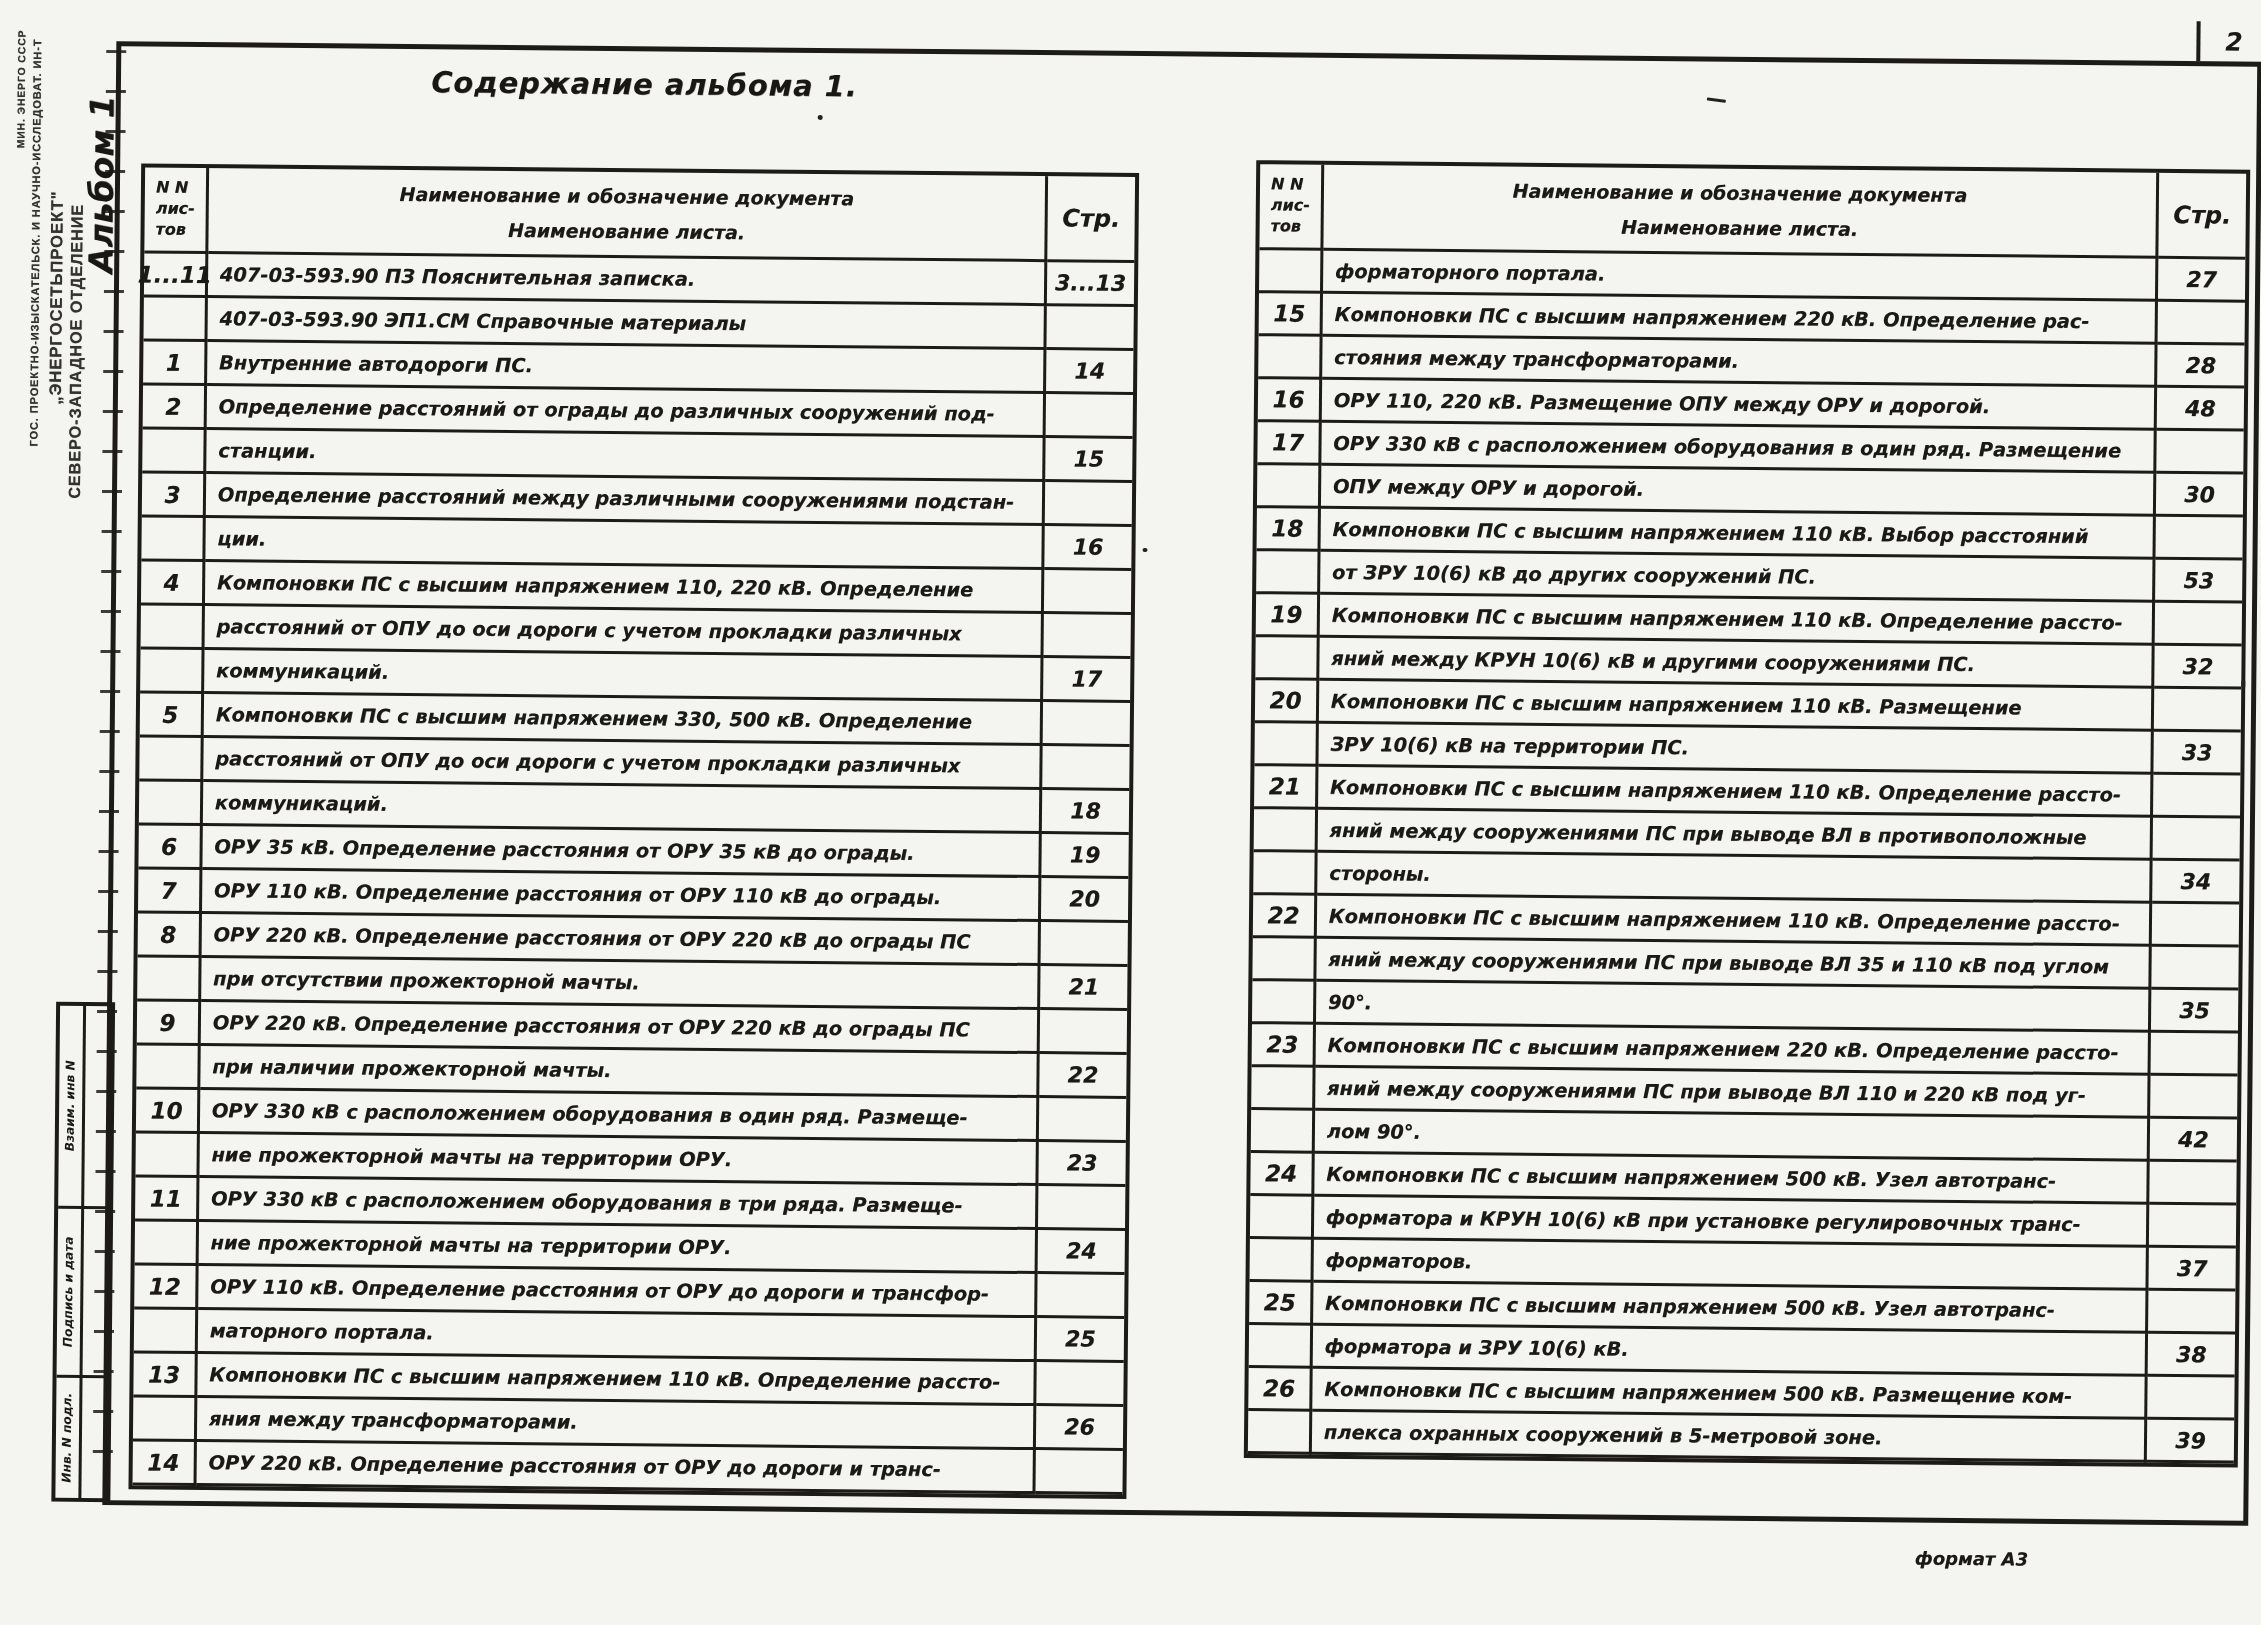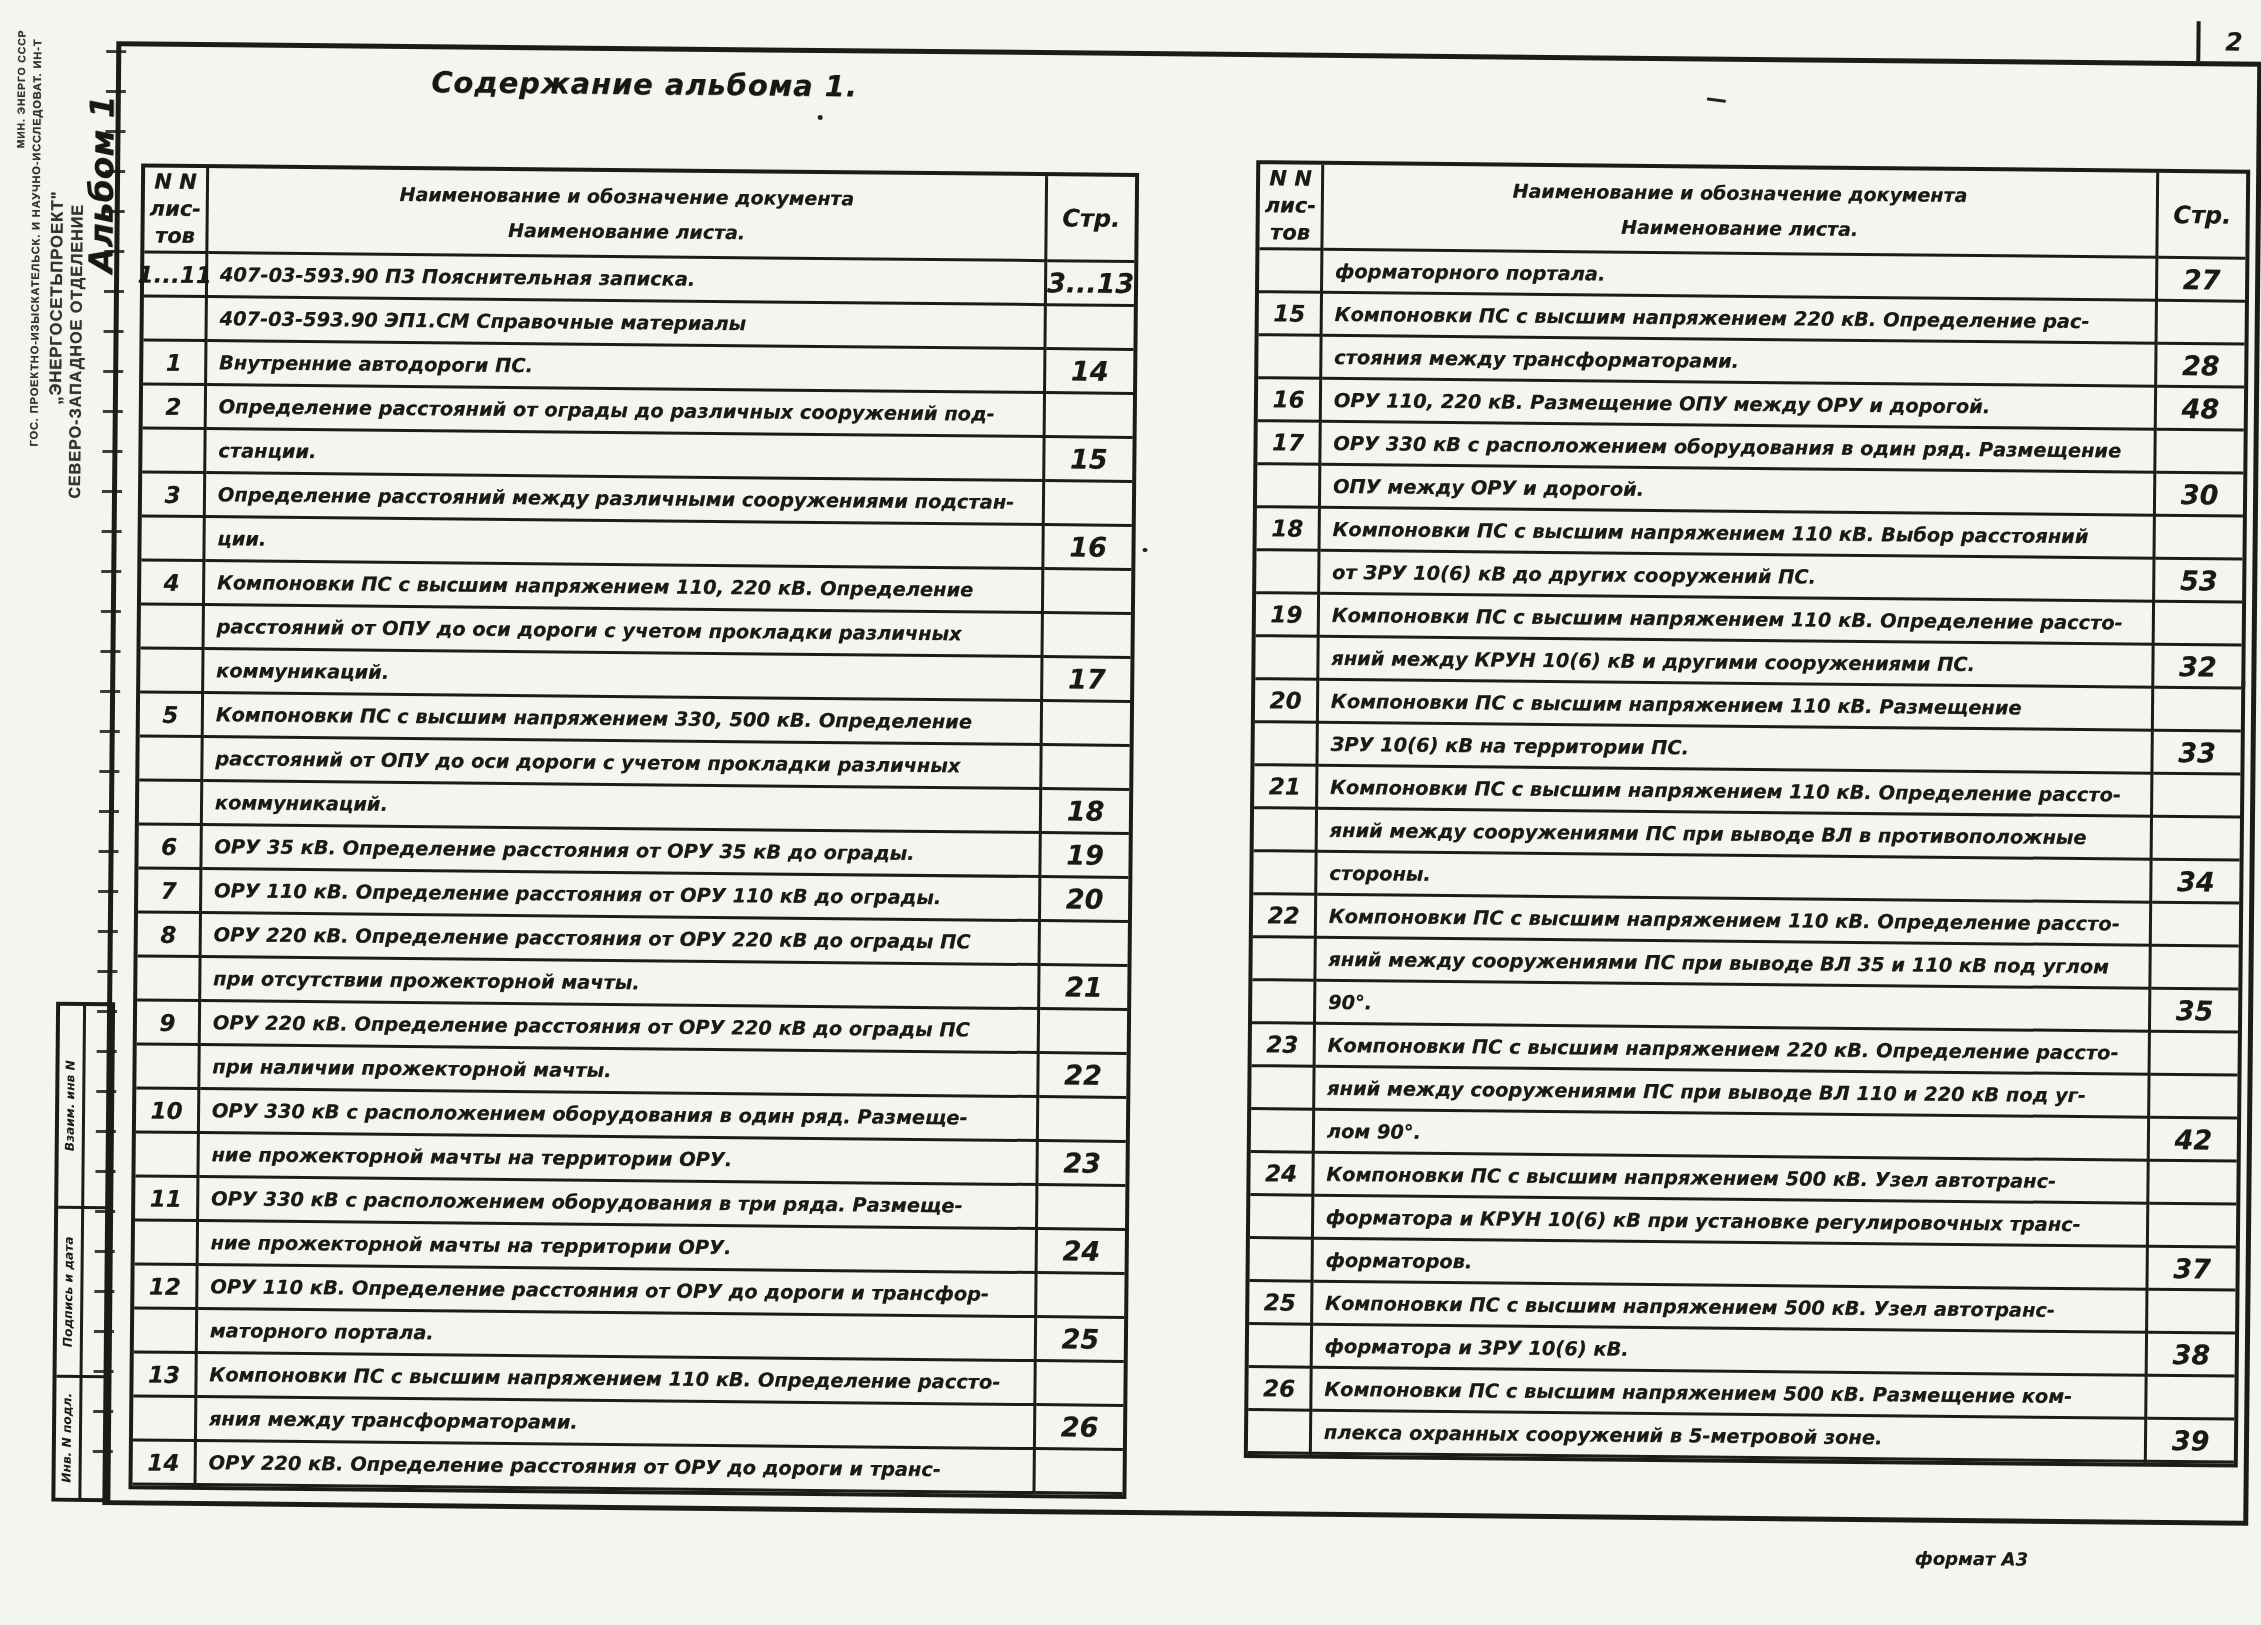--- a/index.html
+++ b/index.html
@@ -31,22 +31,22 @@
   .toc-table.left  .toc-row{height:44px;}
   .toc-table.right .toc-row{height:43px;}
   .toc-row.head{height:86px !important;}
   .toc-row > div{border-right:3.6px solid #1d1b18;border-bottom:3.6px solid #1d1b18;
     display:flex;align-items:center;overflow:visible;
     color:#1b1916;font-style:italic;
     text-shadow:0.3px 0.3px 0.3px rgba(27,25,22,.5);}
   .toc-row > div:last-child{border-right:none;}
   .cell-num{justify-content:center;font-size:23px;font-weight:700;}
   .cell-text{padding-left:11.8px;font-size:19.4px;font-weight:600;white-space:nowrap;}
-  .cell-page{justify-content:center;font-size:27px;font-weight:600;}
-  .head .cell-num{white-space:pre-line;text-align:center;font-size:21px;
+  .cell-page{justify-content:center;font-size:22px;font-weight:600;}
+  .head .cell-num{white-space:pre-line;text-align:left;font-size:16px;
     line-height:1.3;font-weight:600;}
   .head .cell-text{flex-direction:column;justify-content:center;align-items:center;
     padding-left:0;font-size:19px;line-height:1.8;white-space:nowrap;}
   .head .cell-page{font-size:24px;}
   
   .vtext{position:absolute;writing-mode:vertical-rl;transform:rotate(180deg);
     display:flex;align-items:center;justify-content:center;white-space:nowrap;
     color:#34322e;}
   .org-line{font-family:"Liberation Sans",sans-serif;font-weight:bold;
     letter-spacing:0.9px;text-shadow:0 0 0.7px rgba(40,38,35,.7);}

